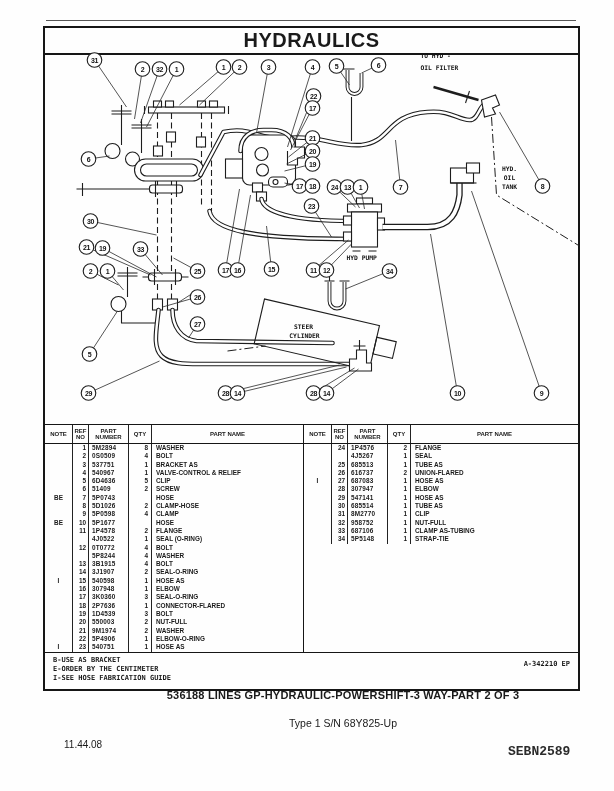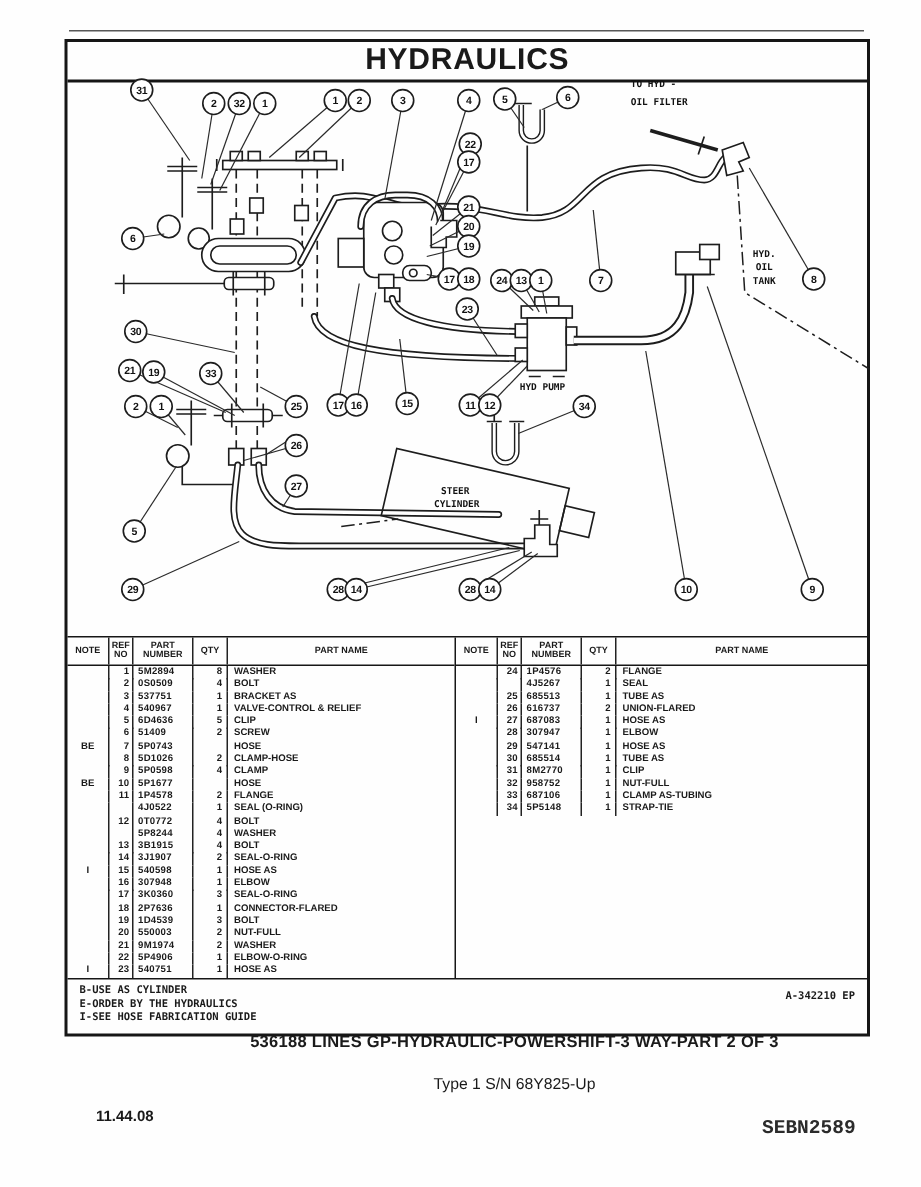--- a/index.html
+++ b/index.html
@@ -37,21 +37,21 @@
   
   .footnotes{flex:1;border-top:1.5px solid #161616;position:relative;
              padding:3px 0 0 8px;font-family:"DejaVu Sans Mono",monospace;
              font-size:7px;font-weight:bold;line-height:9px;}
   .doc-ref{position:absolute;right:8px;bottom:20px;font-size:7px;
            font-family:"DejaVu Sans Mono",monospace;font-weight:bold;}
 
   .caption{position:absolute;left:0;top:689px;width:614px;text-align:center;padding-left:36px;}
   .caption .l1{font-size:11px;font-weight:bold;letter-spacing:.2px;}
   .caption .l2{font-size:10.5px;margin-top:16px;}
-  .footer-left{position:absolute;left:64px;top:739px;font-size:10px;font-weight:bold;}
+  .footer-left{position:absolute;left:64px;top:739px;font-size:10px;font-weight:normal;}
   .footer-right{position:absolute;left:508px;top:744px;font-size:13px;font-weight:bold;
                 font-family:Liberation Mono, monospace;color:#2b2b2b;}
 
   
   .lw{stroke:#1d1d1d;fill:none;stroke-width:1.1;}
   .lw-f{stroke:#1d1d1d;fill:#fff;stroke-width:1.1;}
   .dash{stroke-dasharray:6 3.5;}
   .dashdot{stroke-dasharray:9 3 2 3;stroke-width:1;}
   .hose-o{stroke:#1d1d1d;fill:none;stroke-width:4.6;stroke-linecap:round;stroke-linejoin:round;}
   .hose-i{stroke:#fff;fill:none;stroke-width:2.4;stroke-linecap:round;stroke-linejoin:round;}
@@ -652,22 +652,22 @@
               <div class="t-cell c-part">5P5148</div>
               <div class="t-cell c-qty">1</div>
               <div class="t-cell c-name">STRAP-TIE</div>
             </div>
           </div>
       </div>
     </div>
 
     <div class="footnotes">
       <div id="footnote-lines">
-          <div>B-USE AS CYLINDER</div>
-          <div>E-ORDER BY THE HYDRAULICS</div>
+          <div>B-USE AS BRACKET</div>
+          <div>E-ORDER BY THE CENTIMETER</div>
           <div>I-SEE HOSE FABRICATION GUIDE</div>
         </div>
       <div class="doc-ref">A-342210 EP</div>
     </div>
   </div>
 
   <div class="caption">
     <div class="l1">536188 LINES GP-HYDRAULIC-POWERSHIFT-3 WAY-PART 2 OF 3</div>
     <div class="l2">Type 1 S/N 68Y825-Up</div>
   </div>

